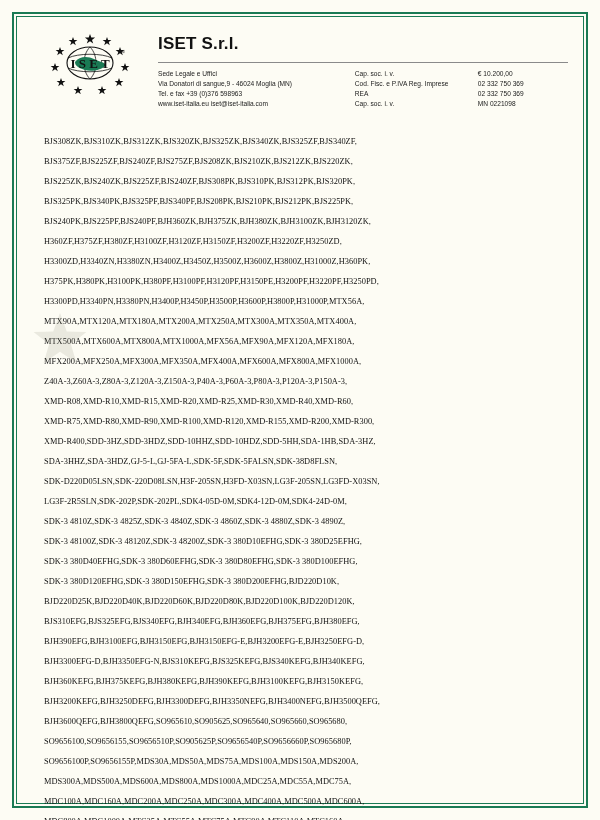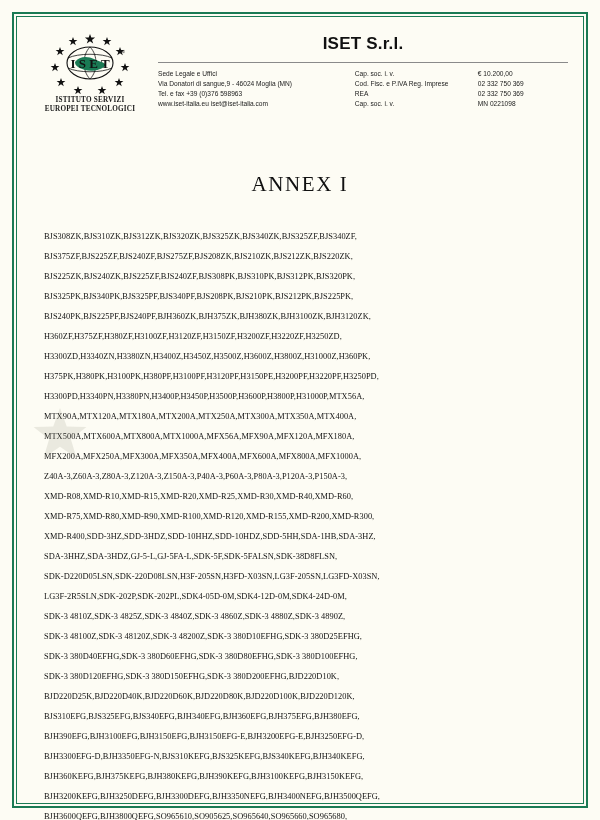--- a/index.html
+++ b/index.html
@@ -82,21 +82,20 @@
     padding-left: 10px;
     padding-top: 4px;
   }
   .company-name {
     font-family: "Liberation Sans", sans-serif;
     font-size: 17px;
     font-weight: bold;
     color: #111111;
     letter-spacing: 0.2px;
     margin-bottom: 8px;
-    text-align: center;
   }
   .company-rule {
     border-top: 1px solid #8a8a8a;
     margin: 0 0 5px 0;
     width: 100%;
   }
   .info-grid {
     display: table;
     width: 100%;
     font-family: "Liberation Sans", sans-serif;
@@ -183,24 +182,20 @@
             <path d="M24 26 C34 21, 58 21, 68 26" fill="none" stroke="#111111" stroke-width="0.8"></path>
             <path d="M24 36 C34 41, 58 41, 68 36" fill="none" stroke="#111111" stroke-width="0.8"></path>
             <path d="M46 15 C38 23, 38 39, 46 47" fill="none" stroke="#111111" stroke-width="0.8"></path>
             <path d="M46 15 C54 23, 54 39, 46 47" fill="none" stroke="#111111" stroke-width="0.8"></path>
 
             <path d="M31 30 C35 24, 44 24, 50 27 C56 30, 60 30, 62 33 C58 38, 48 40, 41 38 C35 36, 31 34, 31 30 Z" fill="#1a7a54"></path>
             <text x="46" y="36" font-family="Liberation Serif, serif" font-size="13" font-weight="bold" fill="#111111" text-anchor="middle">I S E T</text>
             <text x="76" y="22" font-family="Liberation Serif, serif" font-size="7" fill="#111111">®</text>
           </svg>
         </div>
-        <div class="logo-caption">
-          <div>ISTITUTO SERVIZI</div>
-          <div>EUROPEI TECNOLOGICI</div>
-        </div>
       </div>
 
       <div class="company-block">
         <div class="company-name">ISET S.r.l.</div>
         <div class="company-rule"></div>
 
         <div class="info-grid">
           <div class="info-row">
             <div class="info-left">Sede Legale e Uffici</div>
             <div class="info-mid">Cap. soc. i. v.</div>
@@ -218,21 +213,20 @@
           </div>
           <div class="info-row">
             <div class="info-left mailto">www.iset-italia.eu   iset@iset-italia.com</div>
             <div class="info-mid">Cap. soc. i. v.</div>
             <div class="info-right">MN 0221098</div>
           </div>
         </div>
       </div>
     </div>
 
-    <div class="doc-title">ANNEX I</div>
 
     <div class="body-wrap">
       <div class="watermark">
         <svg width="60" height="60" viewBox="0 0 60 60" xmlns="http://www.w3.org/2000/svg">
           <polygon points="30,3 36.8,21.6 56.5,22.1 40.9,34.2 46.5,53 30,41.8 13.5,53 19.1,34.2 3.5,22.1 23.2,21.6" fill="#8c8c78"></polygon>
         </svg>
       </div>
       <div class="code-block">BJS308ZK,BJS310ZK,BJS312ZK,BJS320ZK,BJS325ZK,BJS340ZK,BJS325ZF,BJS340ZF,
 BJS375ZF,BJS225ZF,BJS240ZF,BJS275ZF,BJS208ZK,BJS210ZK,BJS212ZK,BJS220ZK,
 BJS225ZK,BJS240ZK,BJS225ZF,BJS240ZF,BJS308PK,BJS310PK,BJS312PK,BJS320PK,

